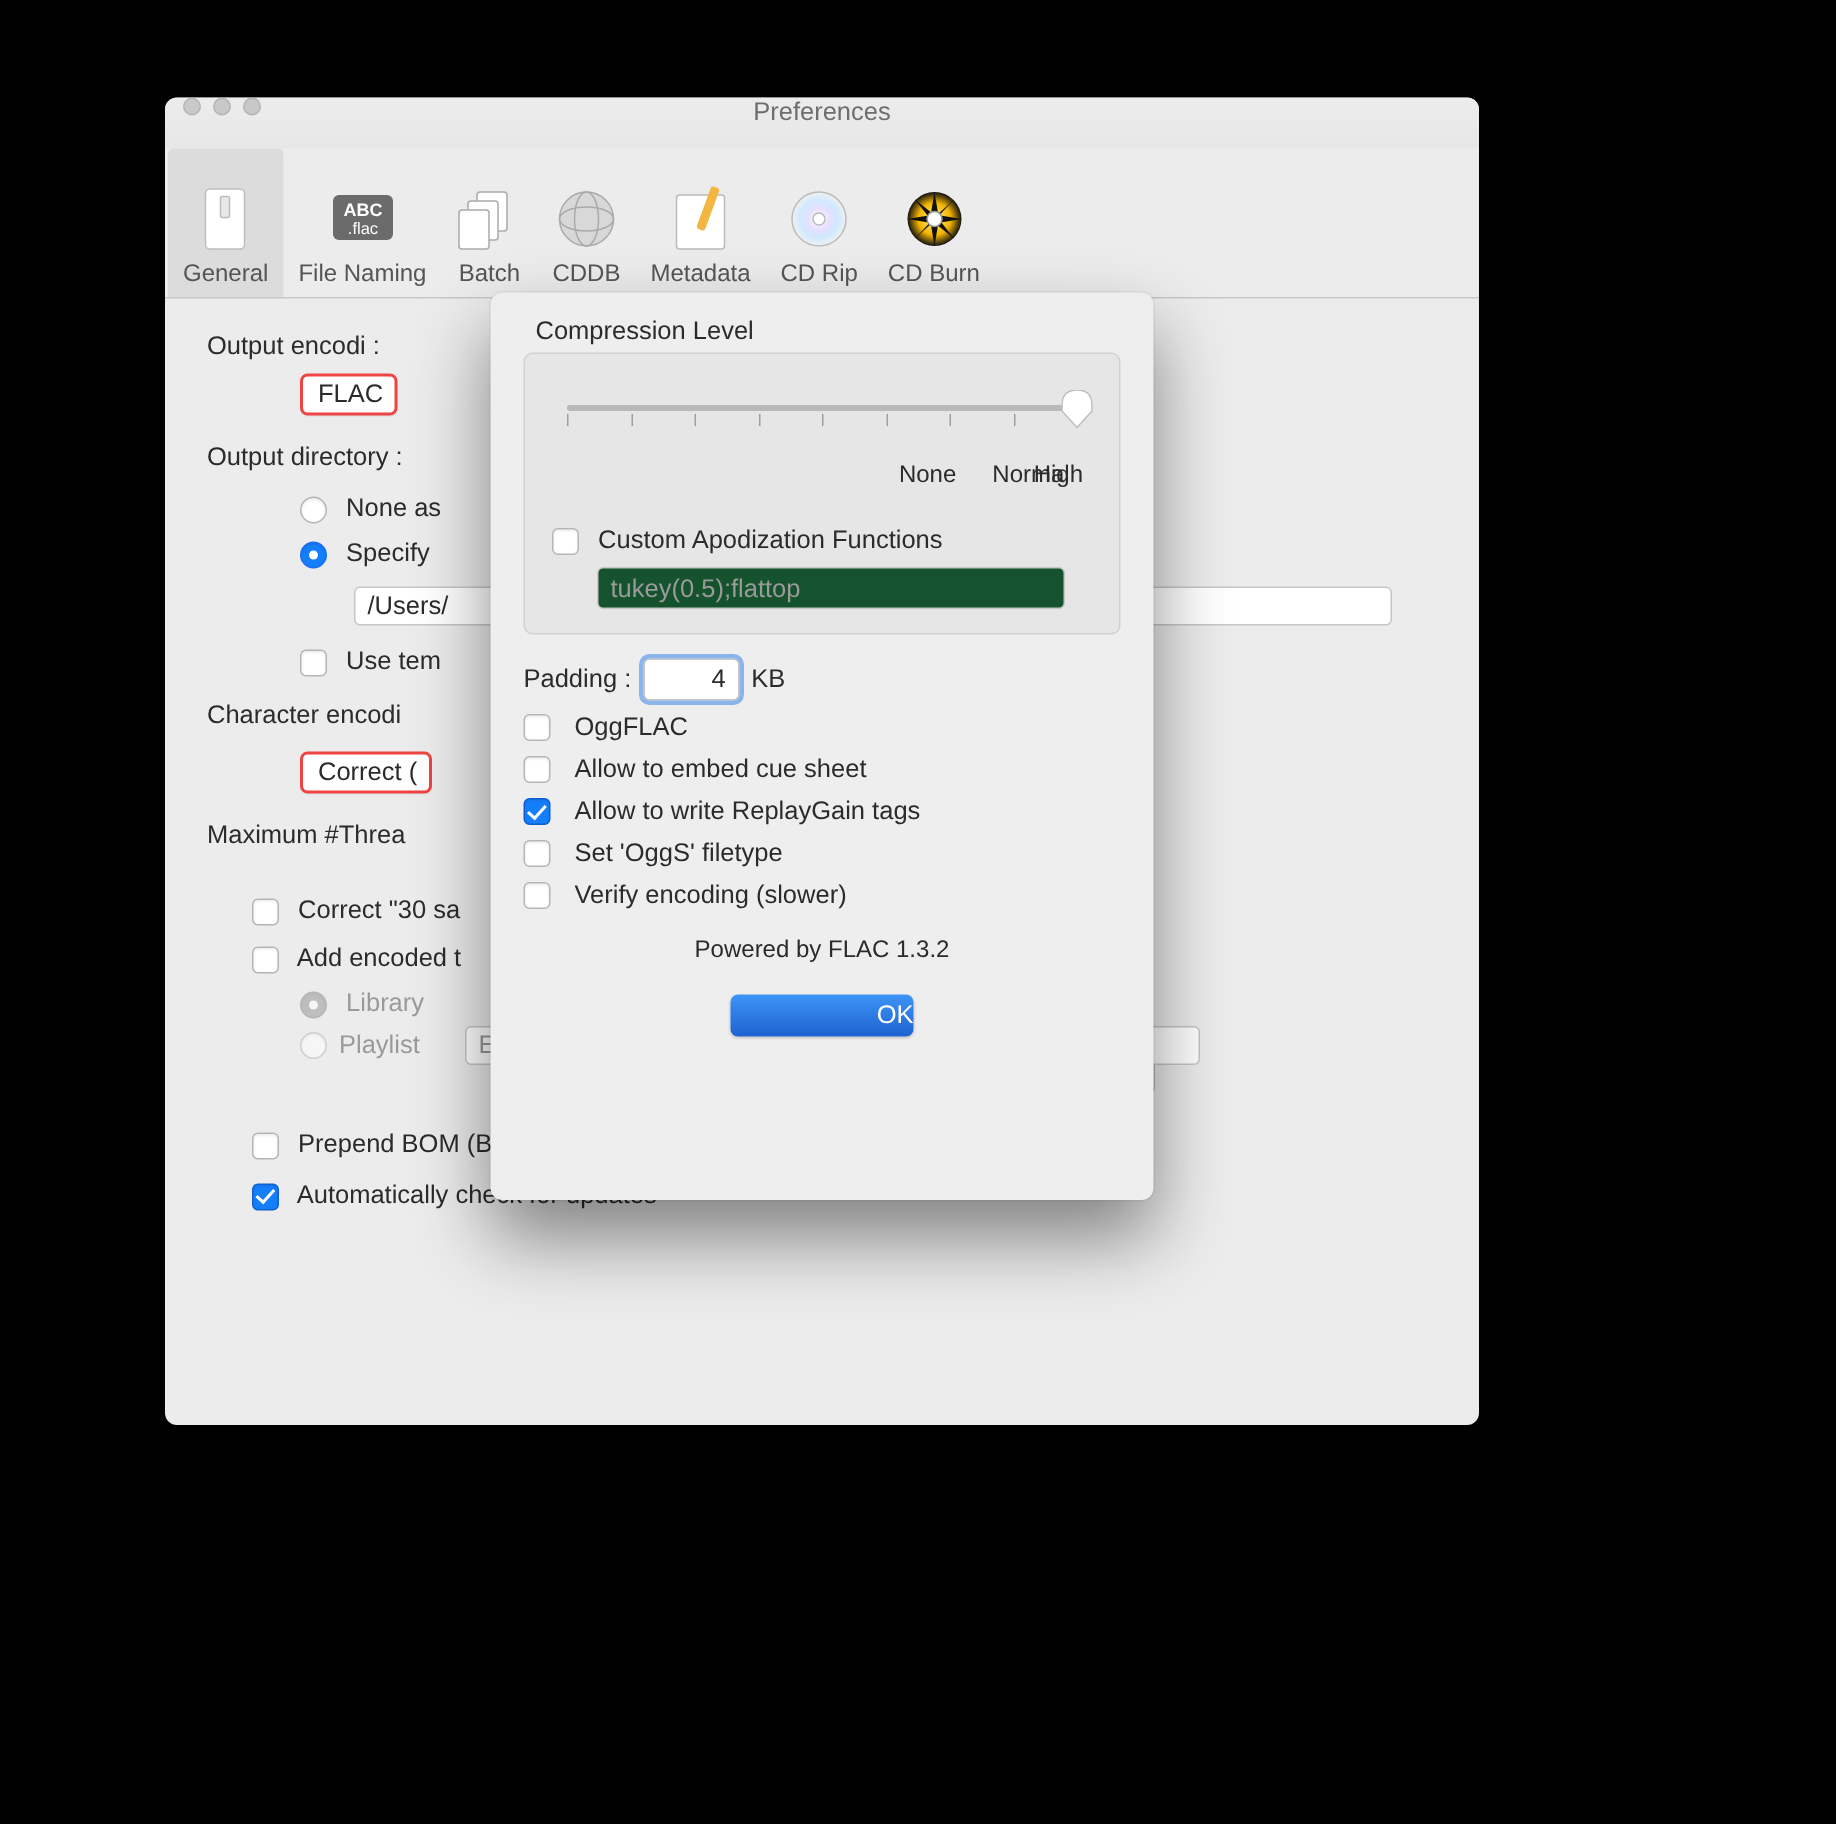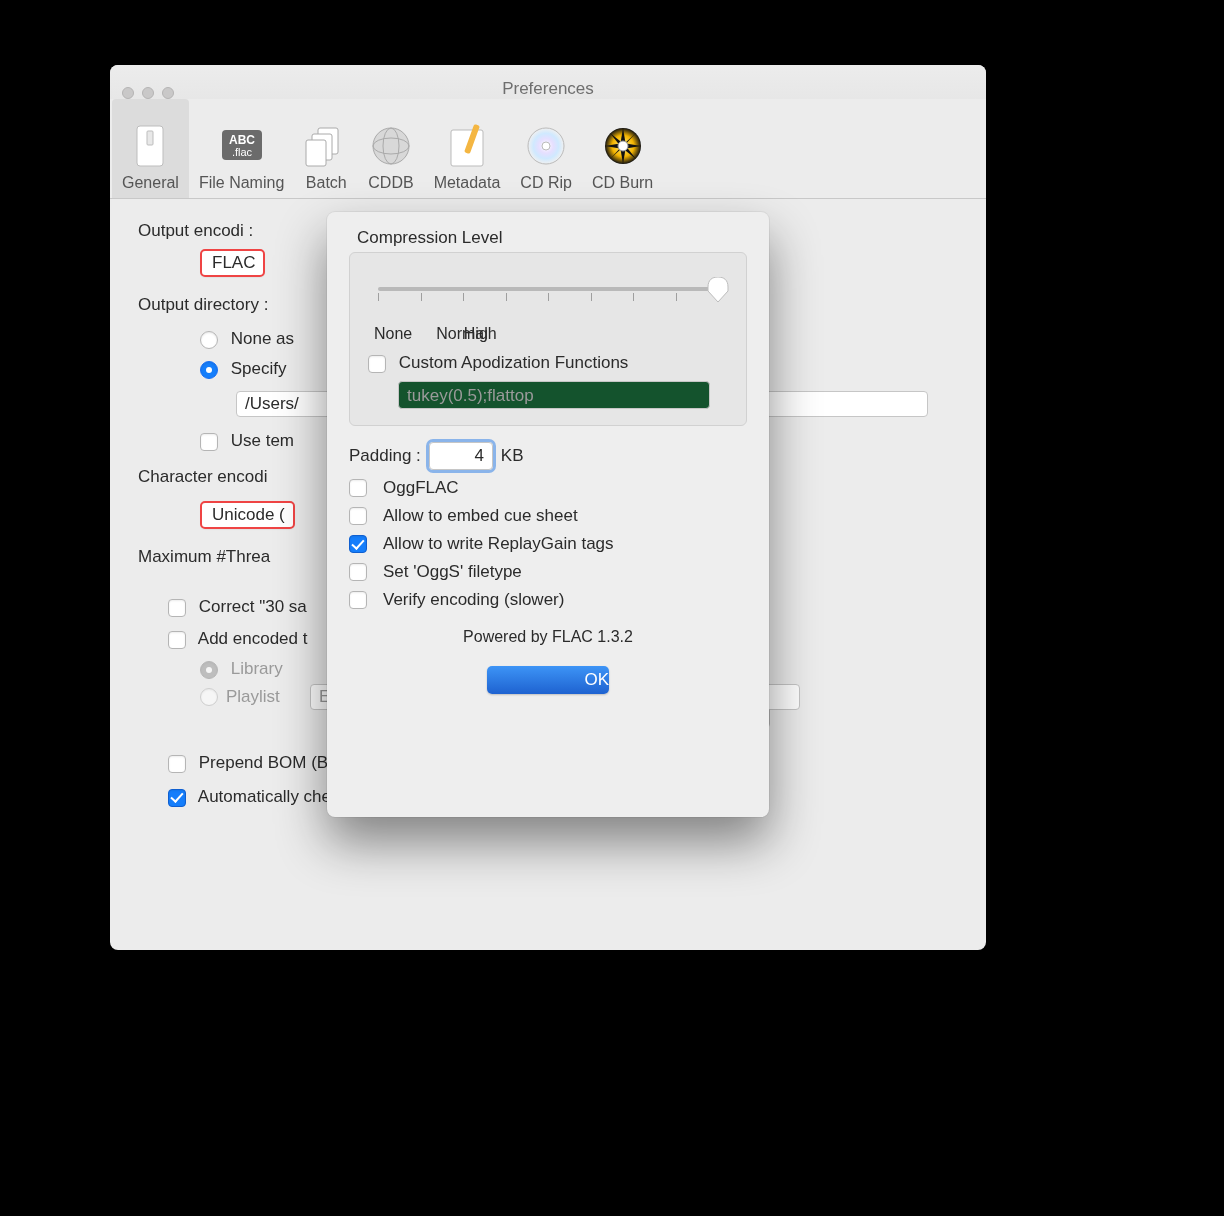--- a/index.html
+++ b/index.html
@@ -19,21 +19,21 @@
     width: 876px;
     height: 885px;
     background: #ececec;
     border-radius: 8px;
     box-shadow: 0 30px 60px rgba(0,0,0,0.5);
     overflow: hidden;
   }
   .titlebar {
     height: 34px;
     display: flex;
-    align-items: flex-end;
+    align-items: flex-start;
     position: relative;
     border-bottom: 0;
     background: linear-gradient(#ececec,#e7e7e7);
   }
   .traffic {
     display: flex;
     gap: 8px;
     padding-left: 12px;
   }
   .tl {
@@ -130,21 +130,21 @@
     width: 692px;
   }
   .disabledtxt { color:#9a9a9a; }
   .indent1 { padding-left: 62px; }
   .indent2 { padding-left: 98px; }
   .indent05 { padding-left: 30px; }
 
   
   .sheet {
     position:absolute;
-    left:327px; top:212px;
+    left:327px; top:195px;
     width:442px; height:605px;
     background:#eeeeee;
     border-radius:8px;
     box-shadow: 0 25px 50px rgba(0,0,0,0.45), 0 0 0 1px rgba(0,0,0,0.05);
     padding: 16px 22px 20px;
     z-index: 10;
   }
   .groupbox {
     background:#e6e6e6;
     border:1px solid #d1d1d1;
@@ -158,21 +158,21 @@
     background:#b9b9b9; border-radius:2px;
   }
   .slider-ticks { position:absolute; left:0; right:0; top:14px; height:10px; }
   .slider-ticks span {
     position:absolute; width:1px; height:8px; background:#9f9f9f;
   }
   .slider-thumb {
     position:absolute; top:-2px; width:22px; height:24px;
     transform: translateX(-50%);
   }
-  .slider-labels { display:flex; justify-content:flex-start; font-size:16px; margin:0 6px 10px;}
+  .slider-labels { display:flex; justify-content:flex-end; font-size:16px; margin:0 6px 24px;}
   .slider-labels span:nth-child(2){position:relative; left:24px;}
   .apod-input {
     background:#14532d; border:1px solid #c6c6c6; border-radius:4px;
     padding: 4px 8px; height:28px; width: 312px; margin-left:30px; margin-top:8px;
     color:#9a9a9a;
   }
   .pad-input {
     background:#fff; border:1px solid #c6c6c6; border-radius:4px;
     height:28px; width:64px; display:inline-flex; align-items:center;
     justify-content:flex-end; padding:0 8px;
@@ -322,21 +322,21 @@
         <span class="check"></span>
         <span>Use tem</span>
         <span style="position:absolute; left:617px;">n</span>
       </div>
     </div>
 
     <div class="row" style="margin-top:16px;">
       <span class="label">Character encodi</span><br>
       <div class="indent1" style="margin-top:6px;">
         <div class="select">
-          <span>Unicode (</span>
+          <span>Correct (</span>
         </div>
       </div>
     </div>
 
     <div class="row" style="margin-top:18px;">
       <span class="label">Maximum #Threa</span>
       <span style="position:absolute; left:640px; top:500px;">
         <span class="stepper">
             <div>▲</div>
             <div>▼</div>

